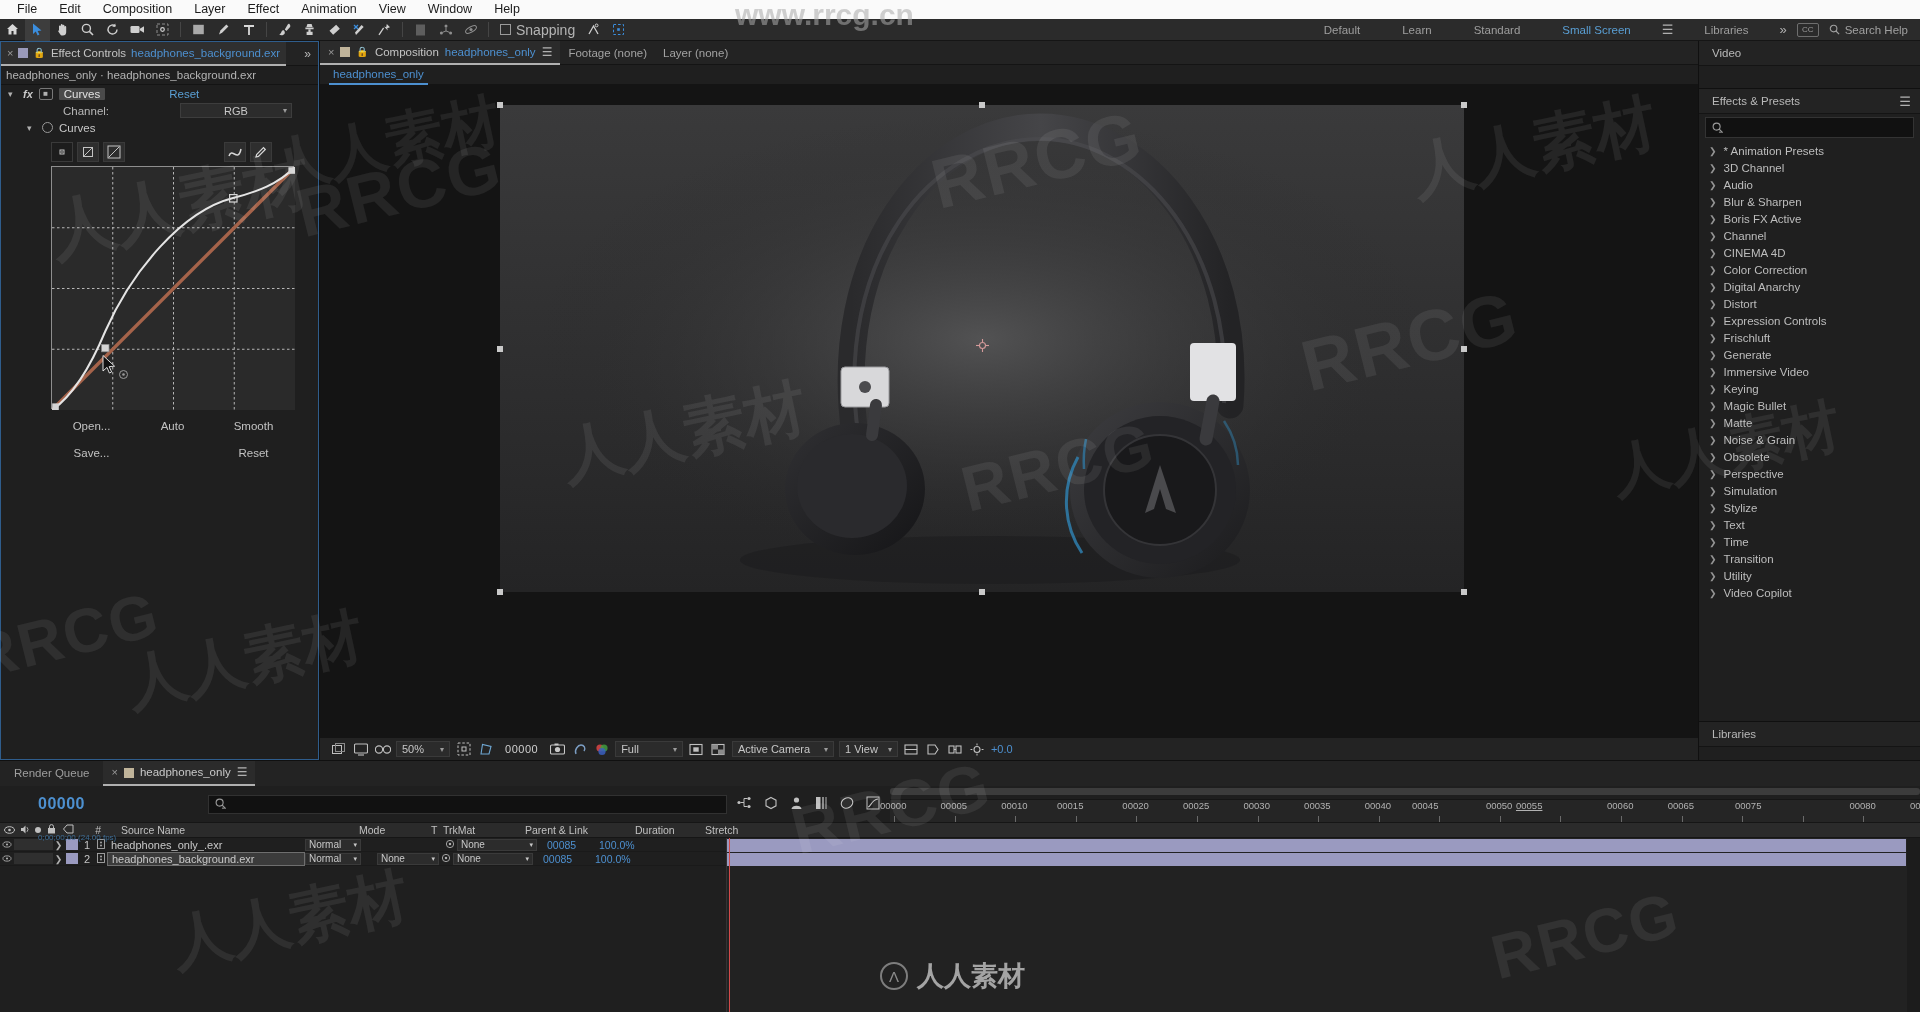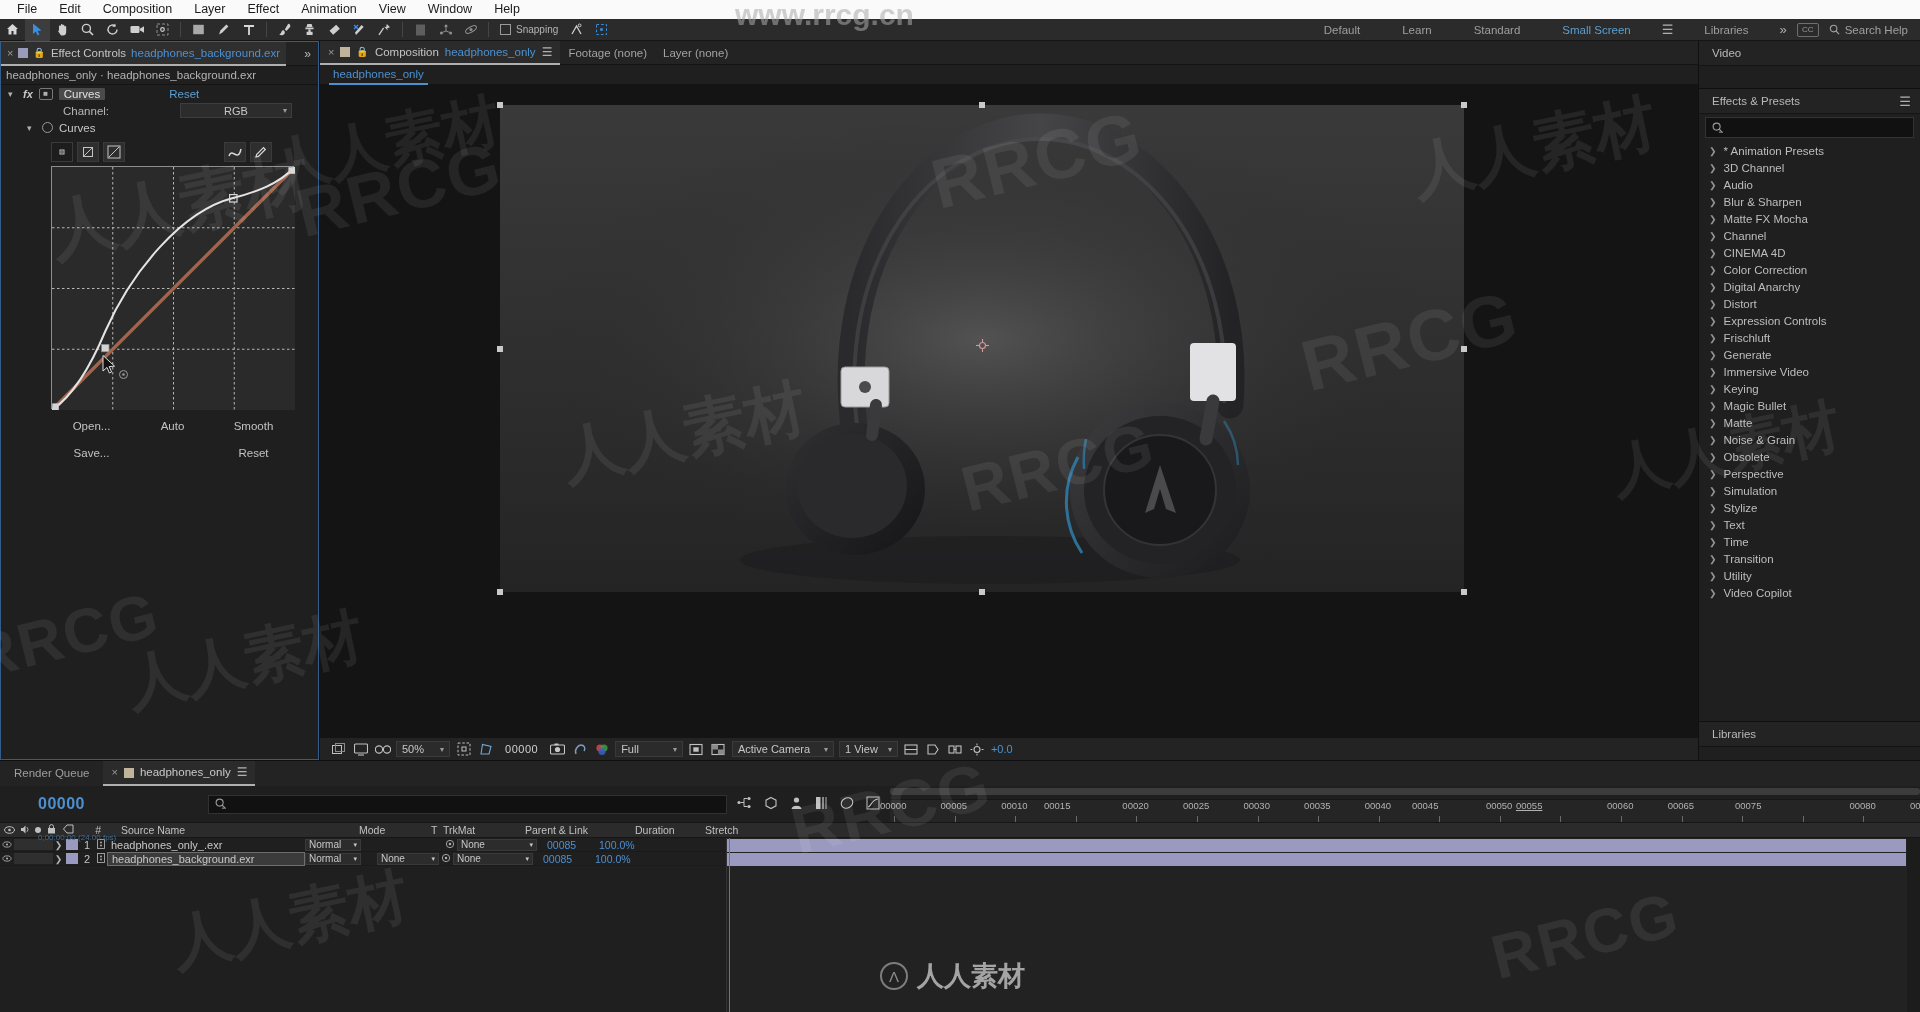--- a/index.html
+++ b/index.html
@@ -18,21 +18,21 @@
   .menubar .mi{ color:#1c1c1c; font-size:12.5px; padding:0 11px; line-height:19px; cursor:default; }
 
   
   .toolbar{ height:22px; background:#2b2b2b; border-bottom:1px solid #151515; display:flex; align-items:center; flex:none; position:relative; }
   .tool{ width:25px; height:22px; display:flex; align-items:center; justify-content:center; cursor:default; }
   .tool.sel{ background:#3d3d3d; }
   .tool svg{ display:block; }
   .tsep{ width:1px; height:15px; background:#454545; margin:0 5px; }
   .snapbox{ display:flex; align-items:center; gap:5px; padding:0 6px; }
   .snapchk{ width:11px; height:11px; border:1px solid #9a9a9a; background:#2b2b2b; }
-  .snaplbl{ font-size:10px; color:#b4b4b4; }
+  .snaplbl{ font-size:14px; color:#b4b4b4; }
   .wsarea{ margin-left:auto; display:flex; align-items:center; height:22px; padding-right:8px; gap:0; }
   .ws{ font-size:11.5px; color:#9e9e9e; padding:0 21px; line-height:22px; cursor:default; }
   .ws.active{ color:#5a9fd4; }
   .ws-menu{ color:#b0b0b0; font-size:13px; padding:0 10px; cursor:default; }
   .searchhelp{ display:flex; align-items:center; gap:5px; padding:0 4px 0 10px; color:#a0a0a0; font-size:11.5px; }
   .libs-ico{ width:22px; height:14px; border:1px solid #6e6e6e; border-radius:2px; display:flex; align-items:center; justify-content:center; font-size:8px; color:#9a9a9a; }
 
   
   .body{ flex:1; display:flex; min-height:0; }
 
@@ -671,21 +671,21 @@
           <div class="fxitem">
               <span class="ar">❯</span>
               <span>Audio</span>
             </div>
           <div class="fxitem">
               <span class="ar">❯</span>
               <span>Blur &amp; Sharpen</span>
             </div>
           <div class="fxitem">
               <span class="ar">❯</span>
-              <span>Matte FX Mocha</span>
+              <span>Boris FX Active</span>
             </div>
           <div class="fxitem">
               <span class="ar">❯</span>
               <span>Channel</span>
             </div>
           <div class="fxitem">
               <span class="ar">❯</span>
               <span>CINEMA 4D</span>
             </div>
           <div class="fxitem">
@@ -844,21 +844,21 @@
       </div>
       <div class="ruler">
         <div class="rulerbar"></div>
         <div class="ruleticks" id="rulerTicks">
             <div class="tick" style="left: -10px;">00000</div>
             <div class="tickmark" style="left: 4px;"></div>
             <div class="tick" style="left: 50.5882px;">00005</div>
             <div class="tickmark" style="left: 64.5882px;"></div>
             <div class="tick" style="left: 111.176px;">00010</div>
             <div class="tickmark" style="left: 125.176px;"></div>
-            <div class="tick" style="left: 154px;">00015</div>
+            <div class="tick" style="left: 167px;">00015</div>
             <div class="tickmark" style="left: 185.765px;"></div>
             <div class="tick" style="left: 232.353px;">00020</div>
             <div class="tickmark" style="left: 246.353px;"></div>
             <div class="tick" style="left: 292.941px;">00025</div>
             <div class="tickmark" style="left: 306.941px;"></div>
             <div class="tick" style="left: 353.529px;">00030</div>
             <div class="tickmark" style="left: 367.529px;"></div>
             <div class="tick" style="left: 414.118px;">00035</div>
             <div class="tickmark" style="left: 428.118px;"></div>
             <div class="tick" style="left: 474.706px;">00040</div>

